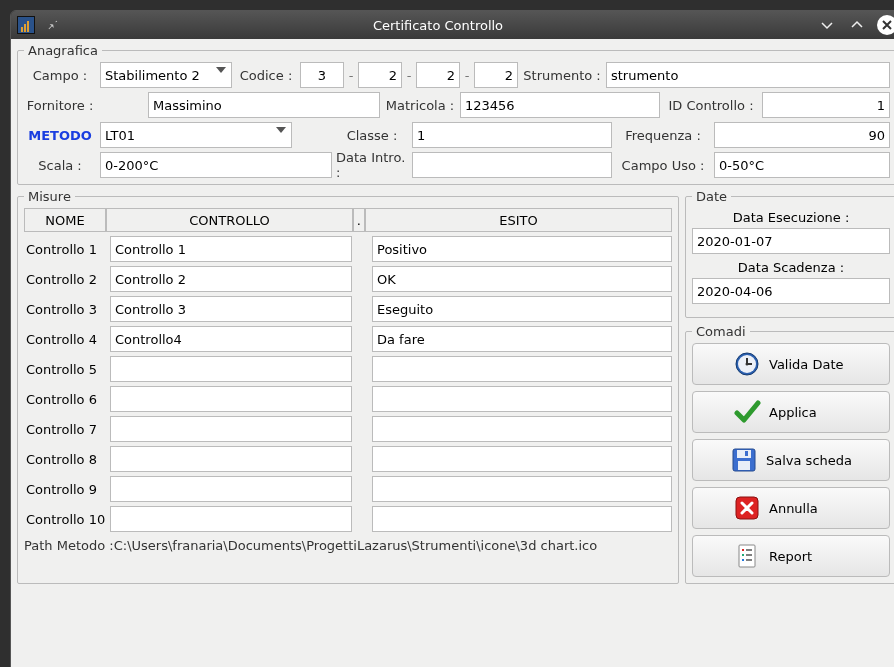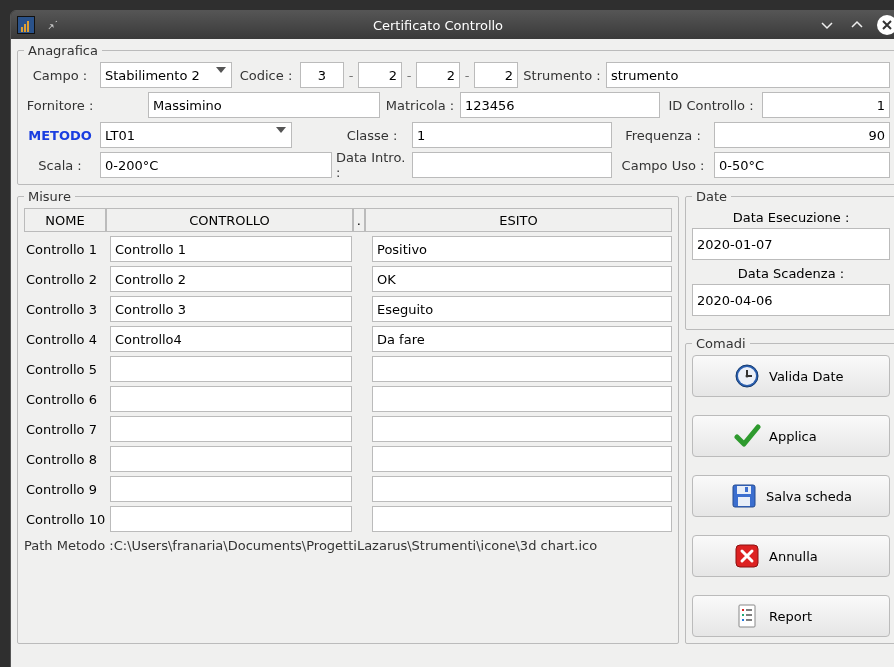--- a/index.html
+++ b/index.html
@@ -9,21 +9,21 @@
   .titlebar .icon-box { width: 18px; height: 18px; background: #2a528a; border: 1px solid #111; display: flex; align-items: flex-end; justify-content: center; }
   .titlebar .pin { color: #ccc; font-size: 14px; }
   .titlebar .title { flex: 1; text-align: center; font-size: 13px; }
   .titlebar .tb-btn { width: 20px; height: 20px; color: #eee; display: flex; align-items: center; justify-content: center; cursor: pointer; }
   .titlebar .close-btn { width: 20px; height: 20px; background: #fff; color: #333; border-radius: 10px; display: flex; align-items: center; justify-content: center; font-weight: bold; cursor: pointer; }
   .client { flex: 1; background: #f0f0ef; padding: 4px 6px 6px 6px; overflow: hidden; }
   fieldset { border: 1px solid #bbb; border-radius: 2px; padding: 4px 6px 6px 6px; margin: 0; }
   legend { padding: 0 4px; color: #333; }
   .row { display: flex; align-items: center; gap: 4px; margin-bottom: 4px; }
   .lbl { height: 26px; display: flex; align-items: center; justify-content: center; background: #f0f0ef; color: #333; }
-  .field { height: 32px; border: 1px solid #bbb; background: #fff; padding: 0 4px; display: flex; align-items: center; }
+  .field { height: 26px; border: 1px solid #bbb; background: #fff; padding: 0 4px; display: flex; align-items: center; }
   select, input[type=text] { height: 26px; border: 1px solid #bbb; background: #fff; padding: 0 4px; width: 100%; font-size: 13px; }
   .combo { position: relative; }
   .combo .caret { position: absolute; right: 6px; top: 5px; width: 0; height: 0; border-left: 5px solid transparent; border-right: 5px solid transparent; border-top: 6px solid #555; pointer-events: none; }
   .sep { width: 6px; text-align: center; color: #777; }
   .blue { color: #1a3ee0; font-weight: bold; }
 
   .body-row { display: flex; gap: 6px; margin-top: 4px; }
   .misure-fs { flex: 1; }
   .right-col { width: 212px; display: flex; flex-direction: column; gap: 6px; }
 
@@ -36,21 +36,21 @@
   .m-row { display: flex; gap: 4px; margin-bottom: 4px; align-items: center; }
   .m-name { width: 82px; height: 26px; display: flex; align-items: center; padding-left: 2px; }
   .m-ctrl { flex: 1; }
   .m-dot { width: 12px; height: 26px; }
   .m-esito { flex: 1.25; }
   .path { font-size: 13px; color: #333; padding-top: 2px; }
 
   .dates-fs .lbl-center { text-align: center; width: 100%; display: block; height: 20px; line-height: 20px; }
   .dates-fs .field { width: 100%; margin-bottom: 4px; }
 
-  .cmd-btn { display: flex; align-items: center; justify-content: center; gap: 8px; height: 42px; border: 1px solid #bbb; border-radius: 4px; background: linear-gradient(#fafafa, #e6e6e6); margin-bottom: 18px; cursor: pointer; }
+  .cmd-btn { display: flex; align-items: center; justify-content: center; gap: 8px; height: 42px; border: 1px solid #bbb; border-radius: 4px; background: linear-gradient(#fafafa, #e6e6e6); margin-bottom: 6px; cursor: pointer; }
   .cmd-btn span.ico { width: 28px; height: 28px; display: flex; align-items: center; justify-content: center; }
   .cmd-btn span.txt { min-width: 80px; text-align: left; }
 </style>
 </head>
 <body>
 
 <div class="window">
   <div class="titlebar">
     <div class="icon-box">
       <svg width="12" height="12" viewBox="0 0 12 12">

